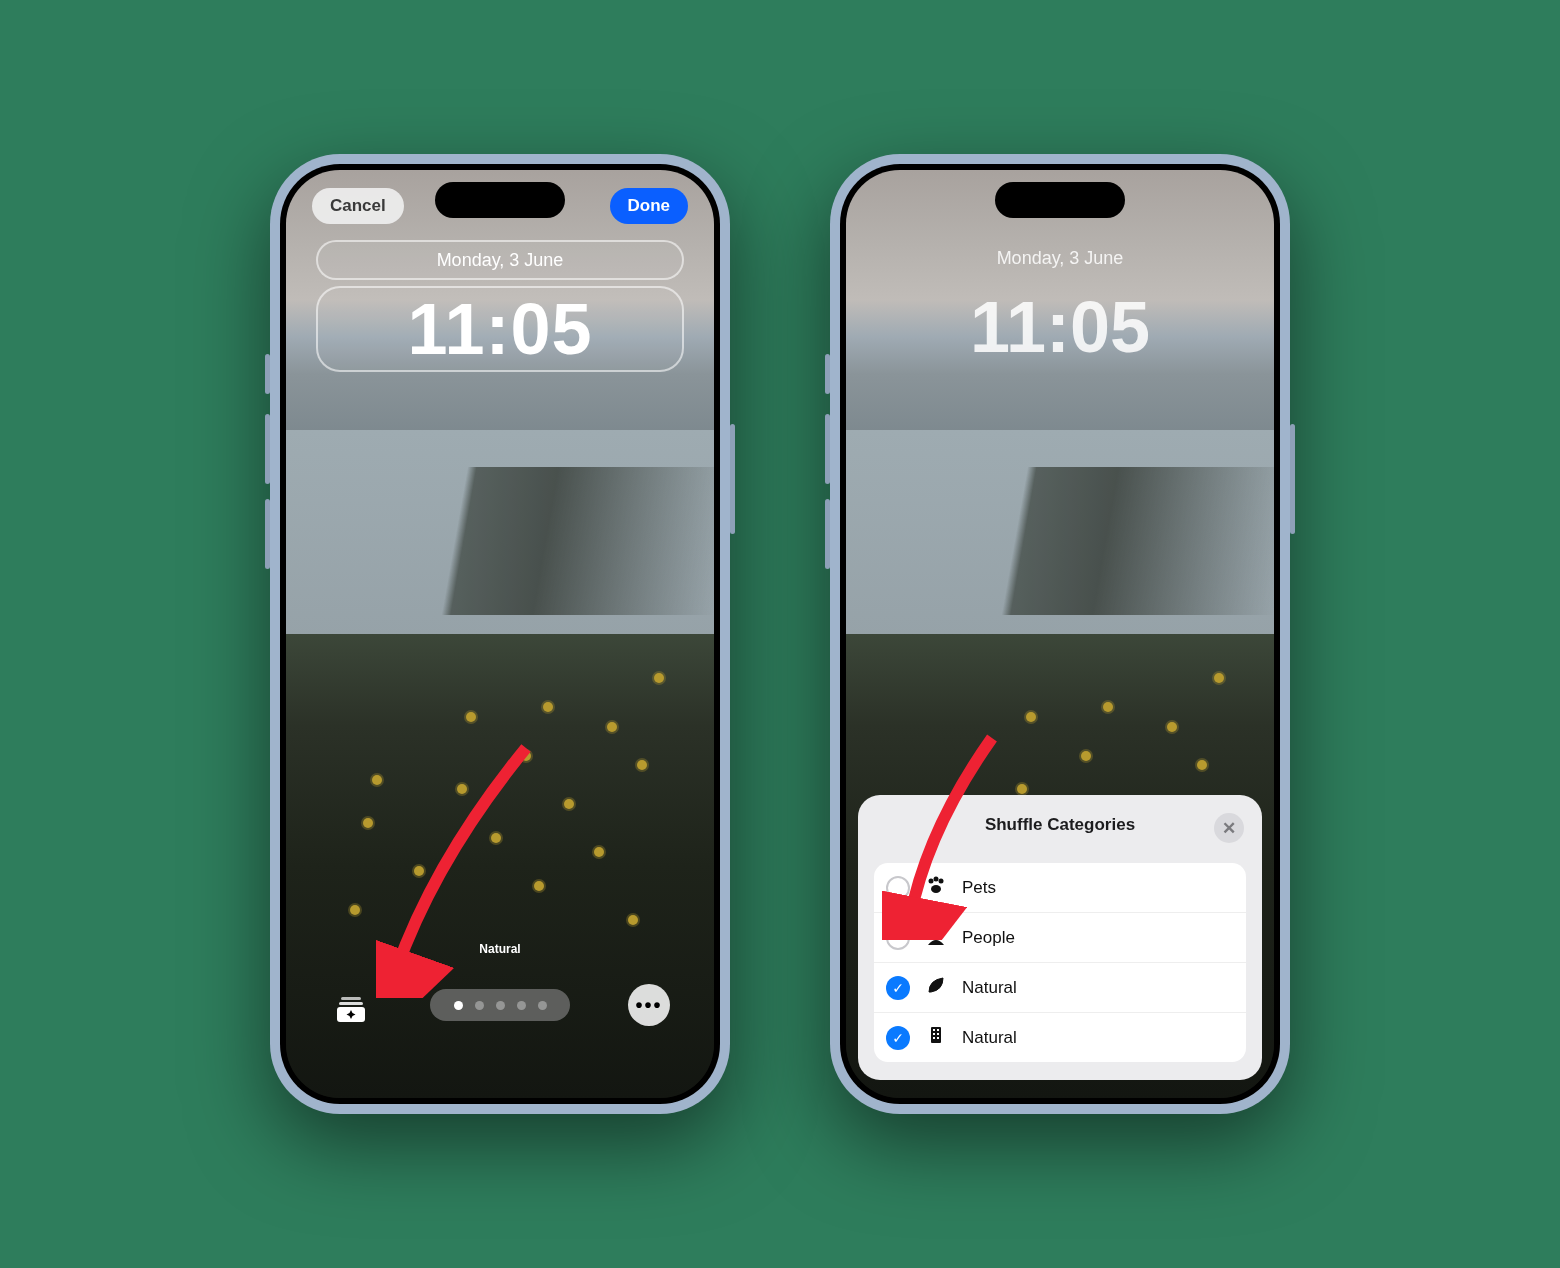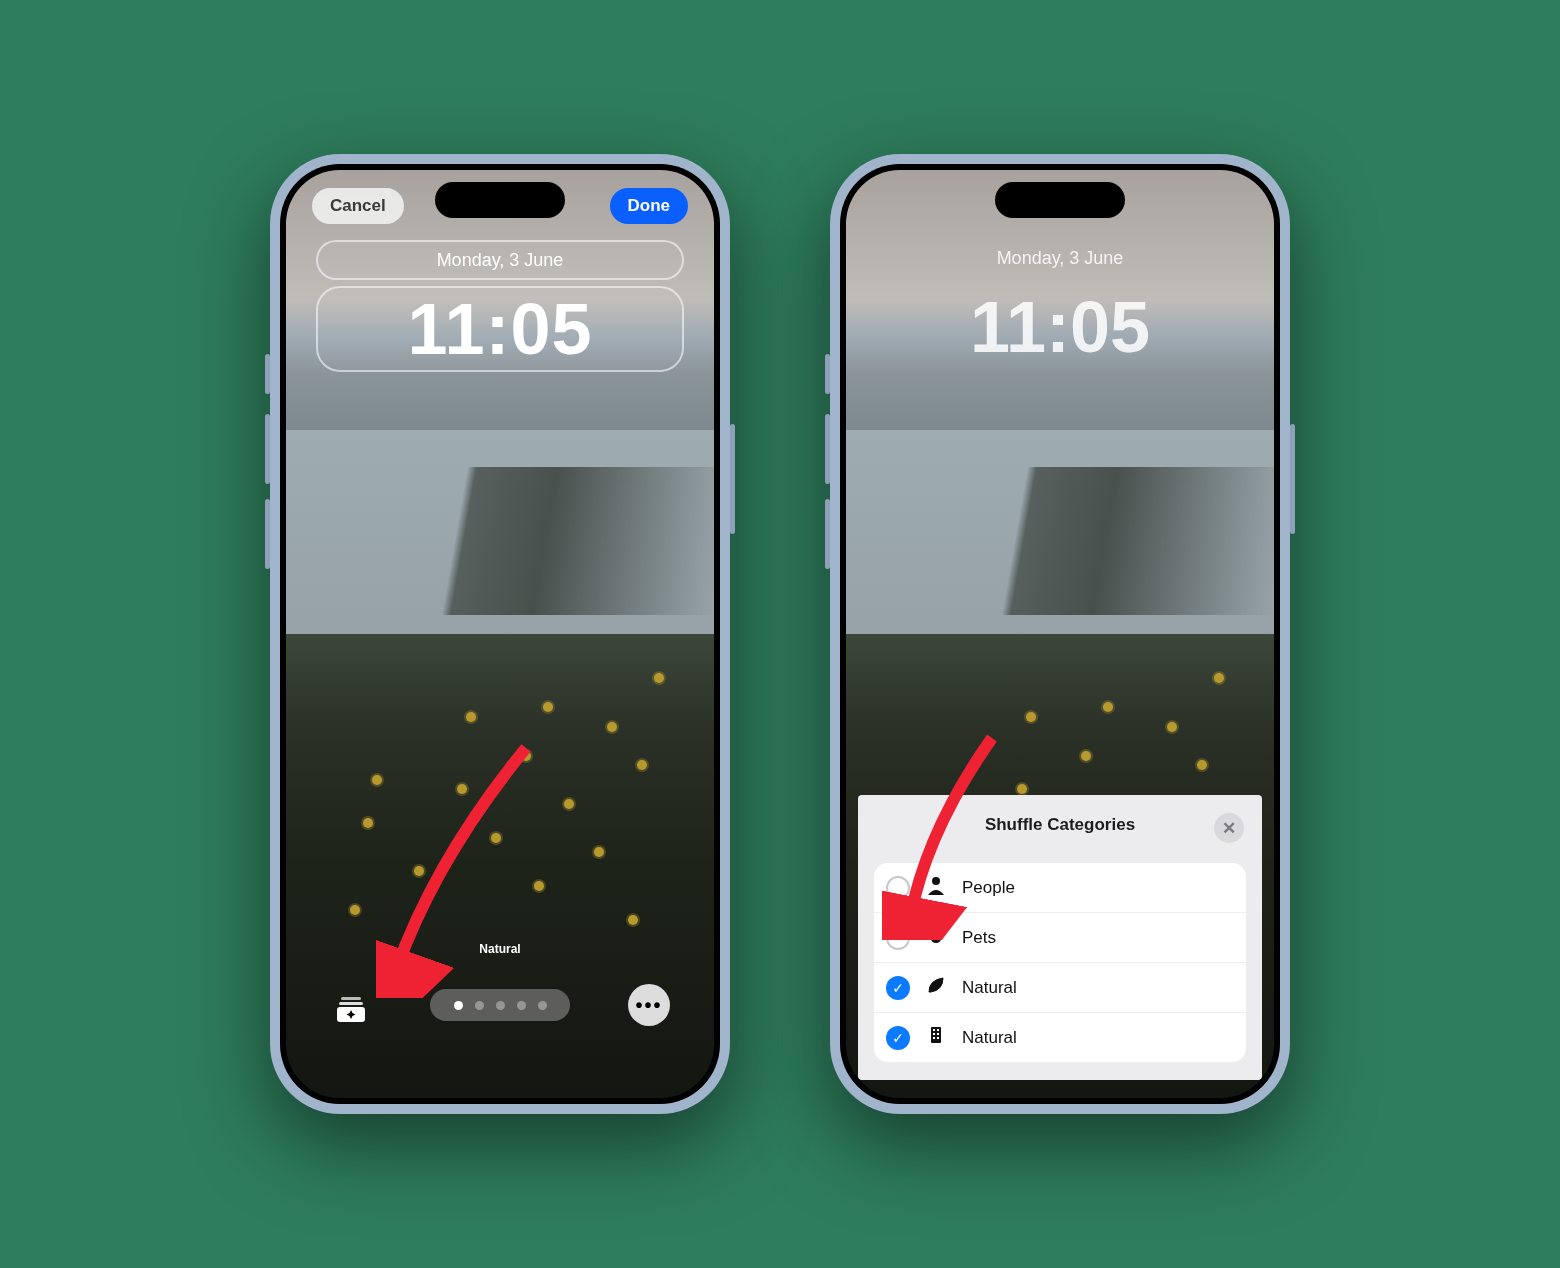--- a/index.html
+++ b/index.html
@@ -215,21 +215,21 @@
     pointer-events:none;
   }
   .arrow svg { width:100%; height:100%; }
 
   
   .sheet {
     position:absolute;
     left:12px; right:12px;
     bottom:18px;
     background:#ececee;
-    border-radius:4px;
+    border-radius:22px;
     padding:20px 16px 18px;
     z-index:60;
   }
   .sheet-header {
     display:flex;
     align-items:center;
     justify-content:center;
     position:relative;
     margin-bottom:28px;
   }
@@ -394,39 +394,39 @@
           <div class="sheet-title">Shuffle Categories</div>
           <div class="sheet-close">
             <span>✕</span>
           </div>
         </div>
         <div class="cat-list">
 
           <div class="cat-row">
             <div class="cat-check off"></div>
             <div class="cat-icon">
-              <svg width="20" height="20" viewBox="0 0 20 20">
-                  <circle cx="10" cy="6" r="4" fill="#111"></circle>
-                  <path d="M2 20 Q10 10 18 20 Z" fill="#111"></path>
-                </svg>
-            </div>
-            <div class="cat-label">People</div>
-          </div>
-
-          <div class="cat-row">
-            <div class="cat-check off"></div>
-            <div class="cat-icon">
               <svg width="20" height="20" viewBox="0 0 20 20" fill="#111">
                 <circle cx="5" cy="6" r="2.5"></circle>
                   <circle cx="10" cy="4" r="2.5"></circle>
                   <circle cx="15" cy="6" r="2.5"></circle>
                 <ellipse cx="10" cy="14" rx="5" ry="4"></ellipse>
               </svg>
             </div>
             <div class="cat-label">Pets</div>
+          </div>
+
+          <div class="cat-row">
+            <div class="cat-check off"></div>
+            <div class="cat-icon">
+              <svg width="20" height="20" viewBox="0 0 20 20">
+                  <circle cx="10" cy="6" r="4" fill="#111"></circle>
+                  <path d="M2 20 Q10 10 18 20 Z" fill="#111"></path>
+                </svg>
+            </div>
+            <div class="cat-label">People</div>
           </div>
 
           <div class="cat-row">
             <div class="cat-check on">✓</div>
             <div class="cat-icon">
               <svg width="20" height="20" viewBox="0 0 20 20" fill="#111">
                 <path d="M3 17 Q3 5 17 3 Q17 15 5 17 Q4 17 3 17 M3 17 Q8 12 14 6" stroke="#111" stroke-width="1" fill="#111"></path>
               </svg>
             </div>
             <div class="cat-label">Natural</div>

